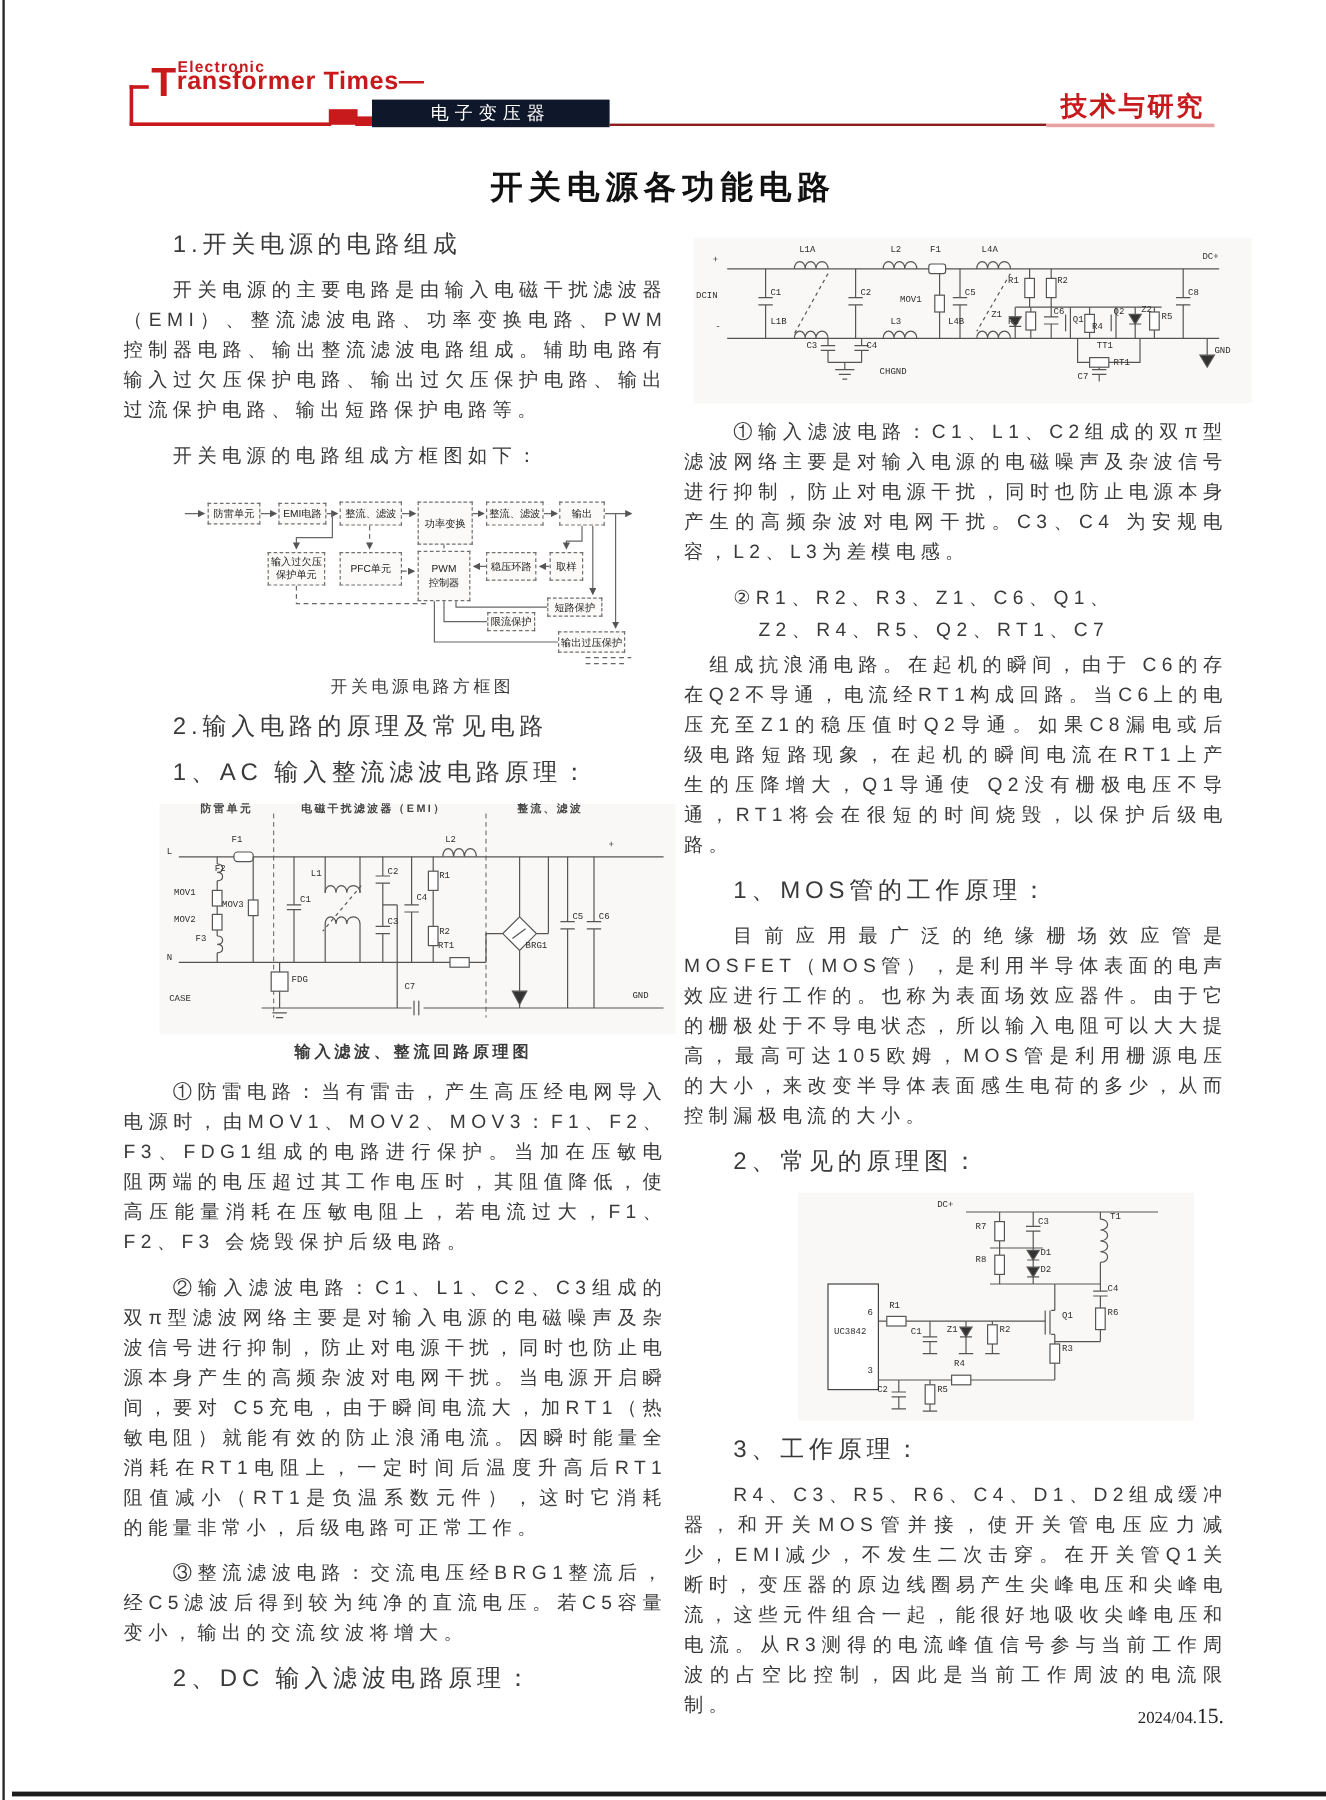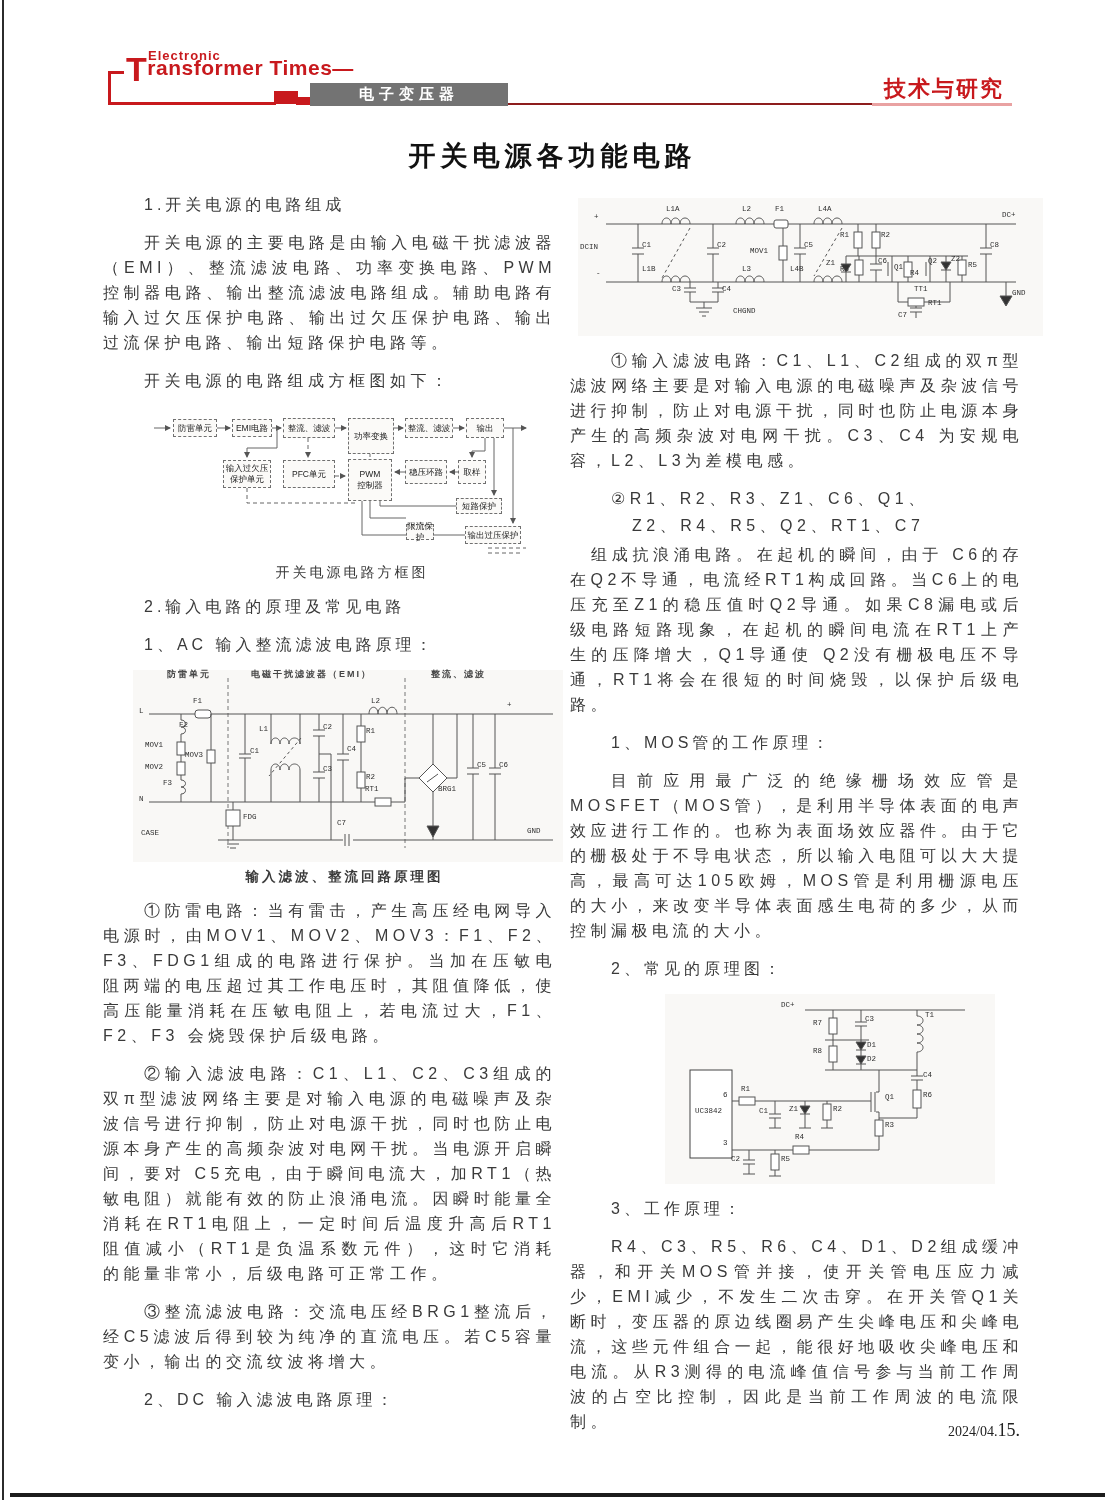--- a/index.html
+++ b/index.html
@@ -13,40 +13,40 @@
   .logo{position:absolute;left:126px;top:48px;color:#c8191d;font-weight:bold;white-space:nowrap;}
   .logo .small{position:absolute;left:22px;top:0;font-size:13px;letter-spacing:1px;}
   .logo .main{position:absolute;left:0;top:8px;font-size:21px;letter-spacing:0.5px;}
   .logo .bigT{font-size:34px;line-height:20px;vertical-align:-6px;}
   .logo .dash{font-weight:bold;}
   .bracket-dash{position:absolute;left:108px;top:71px;width:16px;height:2.5px;background:#c8191d;}
   .bracket-v{position:absolute;left:108px;top:71px;width:2.5px;height:33px;background:#c8191d;}
   .rule-red{position:absolute;left:108px;top:102px;width:168px;height:2.5px;background:#c8191d;}
   .step1{position:absolute;left:274px;top:91px;width:24px;height:13px;background:#c8191d;}
   .step2{position:absolute;left:296px;top:97px;width:16px;height:8px;background:#c8191d;}
-  .tag-box{position:absolute;left:310px;top:83px;width:198px;height:23px;background:#737373;
-           color:#fff;font-weight:bold;font-size:15px;letter-spacing:5px;
+  .tag-box{position:absolute;left:310px;top:83px;width:198px;height:23px;background:#0f172a;
+           color:#fff;font-weight:normal;font-size:15px;letter-spacing:5px;
            display:flex;align-items:center;justify-content:center;}
   .rule-thin{position:absolute;left:508px;top:103px;width:364px;height:2px;background:#8d1d1d;}
   .rule-pink{position:absolute;left:872px;top:102.5px;width:140px;height:3px;background:#e9a2a2;}
   .section-lbl{position:absolute;left:884px;top:74px;color:#c8191d;font-weight:bold;
                font-size:22px;letter-spacing:2px;}
 
   
   .title{position:absolute;left:0;top:138px;width:1105px;text-align:center;color:#111;
          font-size:27px;font-weight:bold;letter-spacing:5px;}
 
   
   .content{position:absolute;left:103px;top:192px;width:920px;display:flex;gap:14px;}
   .col{flex:1 1 0;min-width:0;}
   .para{font-size:16px;line-height:25px;letter-spacing:4.5px;text-align:justify;
         text-indent:41px;margin:0 0 13px 0;}
   .para.ind1{text-indent:21px;}
   .para.ind3{text-indent:62px;}
-  .h{font-size:16px;line-height:25px;letter-spacing:4px;text-indent:41px;margin:0 0 13px 0;}
+  .h{font-size:20px;line-height:25px;letter-spacing:4px;text-indent:41px;margin:0 0 13px 0;}
 
   
   figure{margin:0;}
   .fig{margin-bottom:12px;}
   .fig-canvas{position:relative;background:#f9f8f6;}
   .fig-canvas svg{position:absolute;left:0;top:0;}
   .fig-label{position:absolute;font-family:"Liberation Mono",monospace;font-size:7.5px;
              color:#2e2e2e;white-space:nowrap;line-height:1;}
   .fig-label.sec{font-family:"Liberation Sans",sans-serif;font-size:9px;color:#444;
                  letter-spacing:2px;font-weight:bold;}
@@ -132,21 +132,21 @@
             <div class="blk" style="left: 257px; top: 12px; width: 48px; height: 20px;">整流、滤波</div>
             <div class="blk" style="left: 318px; top: 12px; width: 38px; height: 20px;">输出</div>
             <div class="blk" style="left: 75px; top: 54px; width: 48px; height: 28px;">输入过欠压
 保护单元</div>
             <div class="blk" style="left: 135px; top: 54px; width: 52px; height: 28px;">PFC单元</div>
             <div class="blk" style="left: 200px; top: 53px; width: 44px; height: 42px;">PWM
 控制器</div>
             <div class="blk" style="left: 257px; top: 54px; width: 42px; height: 24px;">稳压环路</div>
             <div class="blk" style="left: 310px; top: 54px; width: 28px; height: 24px;">取样</div>
             <div class="blk" style="left: 308px; top: 92px; width: 46px; height: 16px;">短路保护</div>
-            <div class="blk" style="left: 258px; top: 118px; width: 28px; height: 16px;">限流保护</div>
+            <div class="blk" style="left: 258px; top: 104px; width: 40px; height: 16px;">限流保护</div>
             <div class="blk" style="left: 317px; top: 120px; width: 56px; height: 18px;">输出过压保护</div>
           </div>
         <figcaption>开关电源电路方框图</figcaption>
       </figure>
 
       <p class="h">2.输入电路的原理及常见电路</p>
       <p class="h">1、AC 输入整流滤波电路原理：</p>
 
       <figure class="fig fig-ac" style="margin-left:30px;">
         <div class="fig-canvas" style="width:430px;height:192px;">

